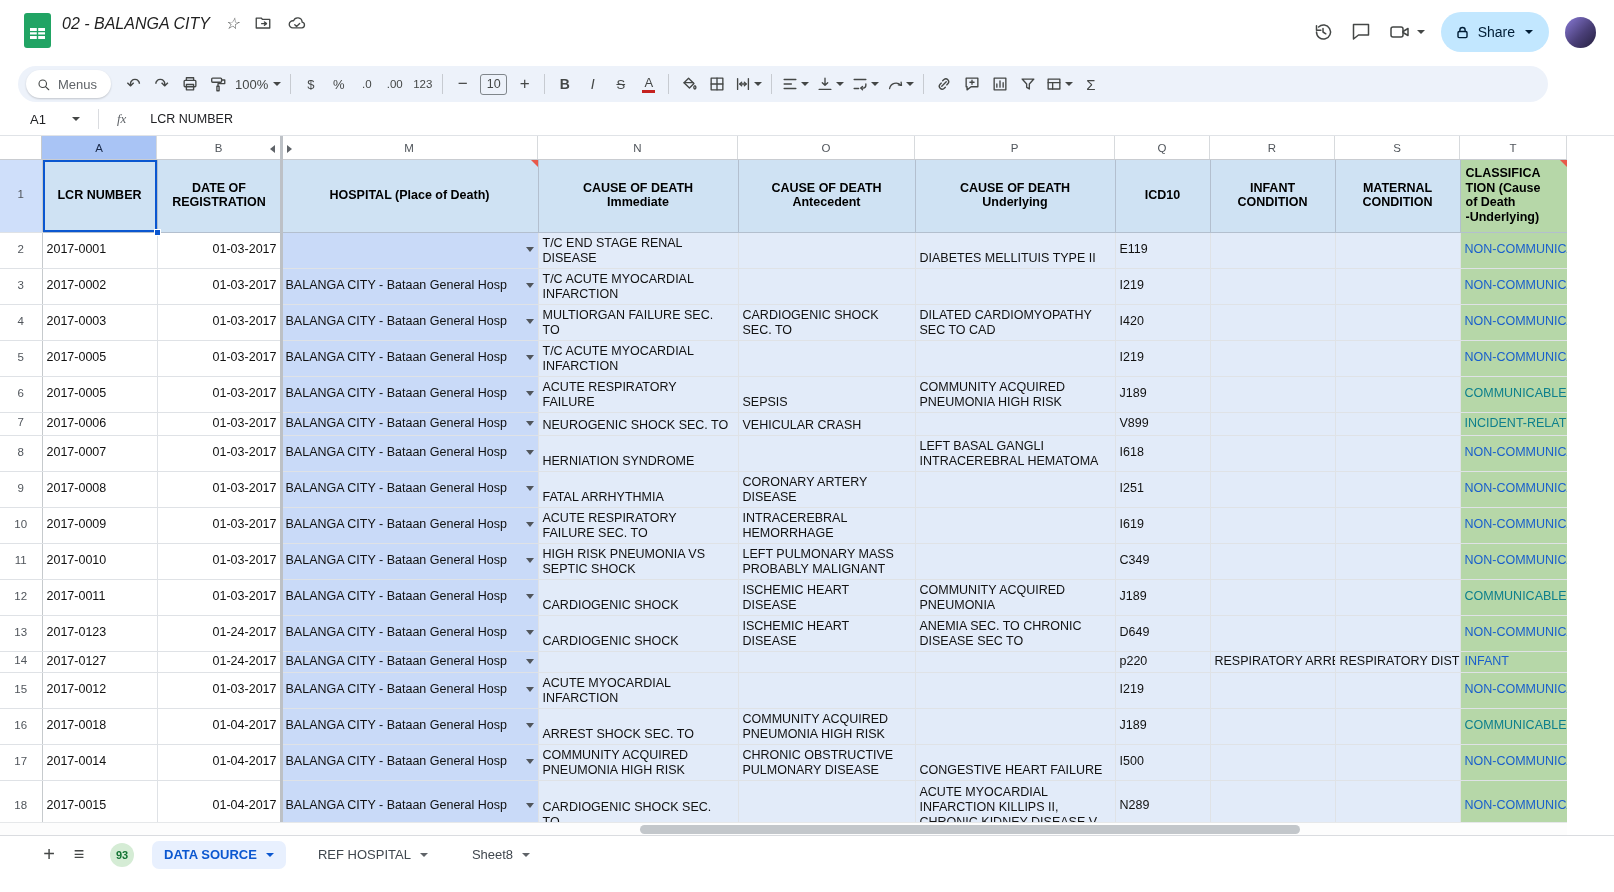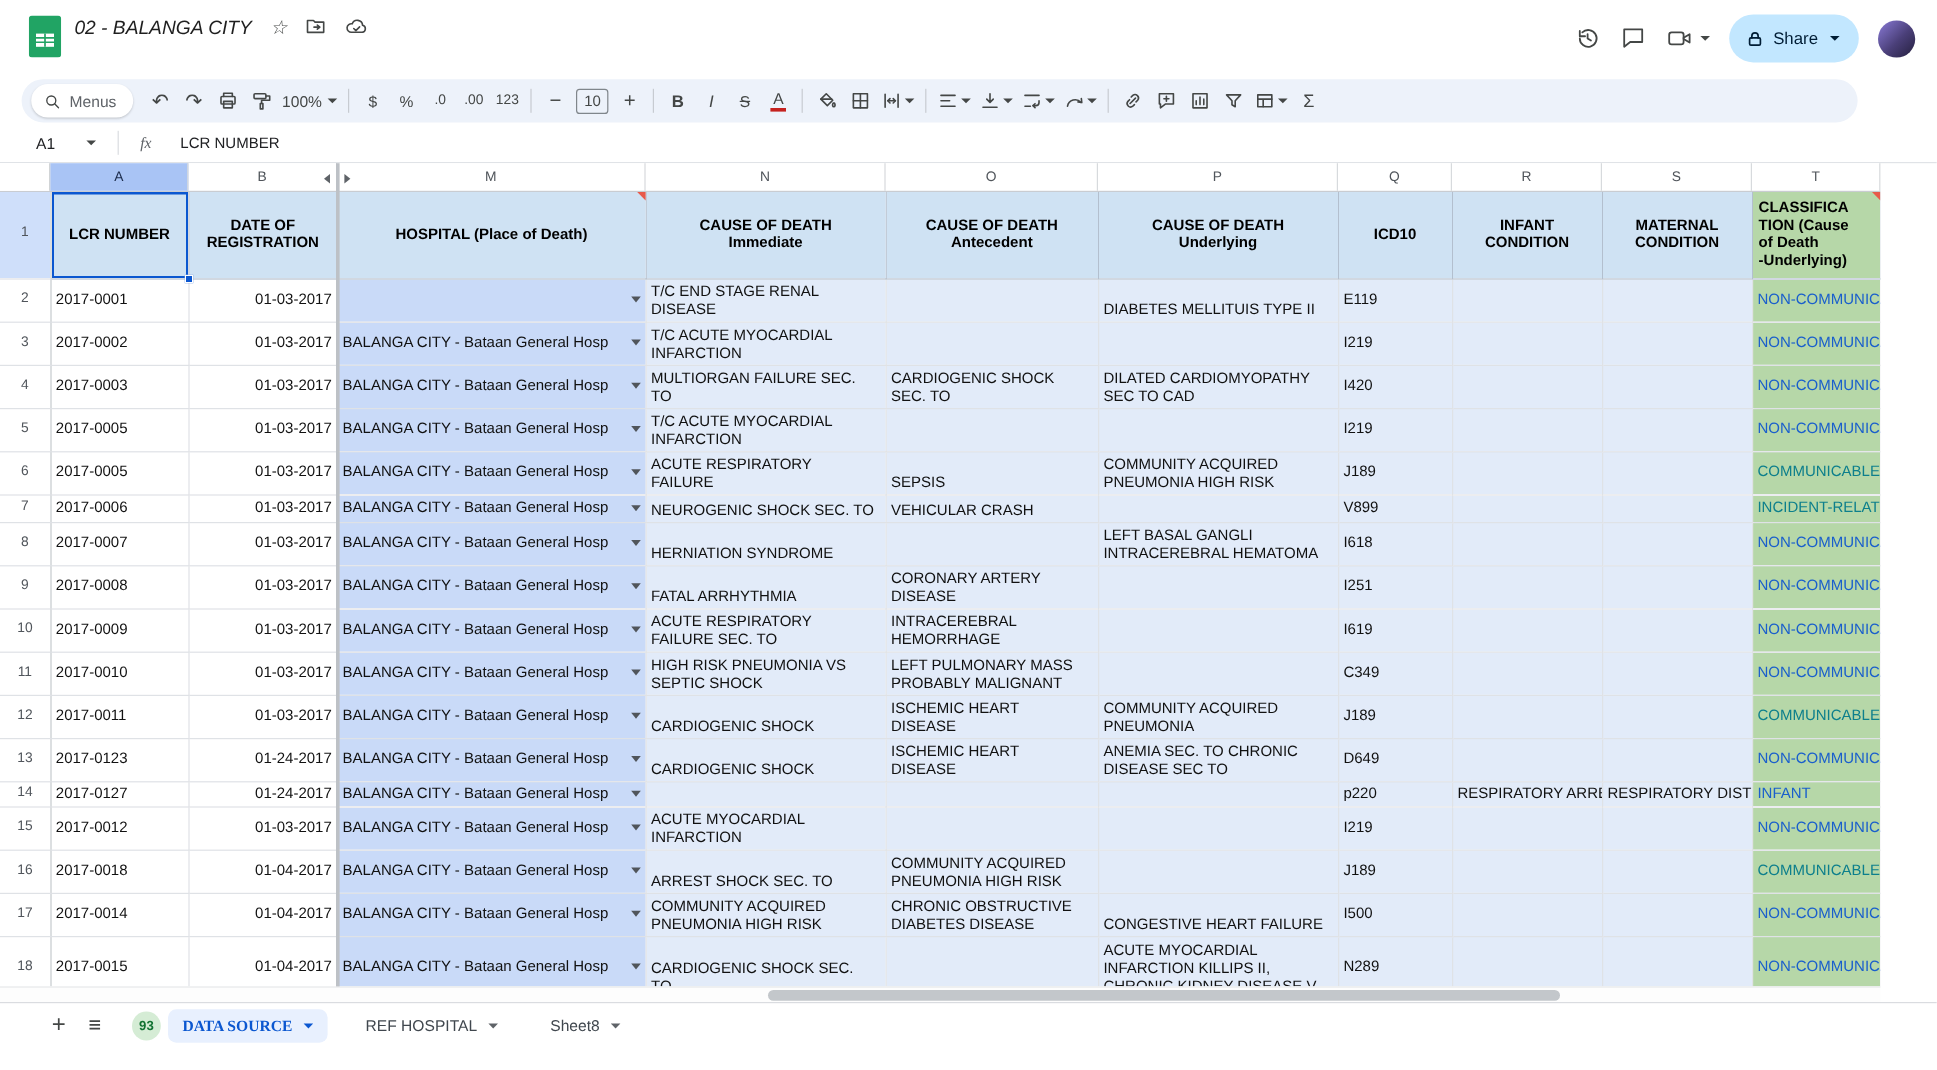--- a/index.html
+++ b/index.html
@@ -96,21 +96,21 @@
   .hthumb { position:absolute; left:640px; top:2px; width:660px; height:9px; border-radius:5px; background:#c3c7cb; }
 
   
   .tabsbar { position:absolute; top:835px; left:0; width:100%; height:38px; background:#fff;
              border-top:1px solid #dadce0; display:flex; align-items:center; padding-left:34px; }
   .tb-btn { width:30px; height:30px; display:flex; align-items:center; justify-content:center;
             font-size:20px; color:#444746; border-radius:50%; }
   .badge { margin-left:16px; width:24px; height:24px; border-radius:50%; background:#d5ecd5; color:#137333;
            font-size:11px; font-weight:bold; display:flex; align-items:center; justify-content:center; flex:none; }
   .tab { display:flex; align-items:center; gap:7px; height:28px; padding:0 12px; border-radius:7px; font-size:13px; }
-  .tab-active { margin-left:6px; background:#e8f0fe; color:#0b57d0; font-weight:bold;font-family:Liberation Serif, serif; }
+  .tab-active { margin-left:18px; background:#e8f0fe; color:#0b57d0; font-weight:bold; }
   .tab-idle { margin-left:20px; color:#40474e; }
   .tab-idle .car { color:#5f6368; }
 </style>
 </head>
 <body>
 
 <div class="appbar">
   <div class="logo">
     <svg width="27" height="35" viewBox="0 0 27 35">
       <rect width="27" height="35" rx="3" fill="#21a464"></rect>
@@ -566,21 +566,21 @@
           <td class="ct" style="color: rgb(13, 127, 140);">COMMUNICABLE</td>
         </tr>
         <tr style="height: 36px;">
           <td class="rowhdr">17</td>
           <td class="ca">2017-0014</td>
           <td class="cb">01-04-2017</td>
           <td class="cm"><div class="mwrap"><span class="mtext">BALANGA CITY - Bataan General Hosp</span><i class="ddc"></i></div></td>
           <td class="cw">COMMUNITY ACQUIRED
 PNEUMONIA HIGH RISK</td>
           <td class="cw">CHRONIC OBSTRUCTIVE
-DIABETES DISEASE</td>
+PULMONARY DISEASE</td>
           <td class="cw">CONGESTIVE HEART FAILURE</td>
           <td class="cq">I500</td>
           <td class="crs"></td>
           <td class="crs"></td>
           <td class="ct" style="color: rgb(26, 95, 204);">NON-COMMUNICABLE</td>
         </tr>
         <tr style="height: 52px;">
           <td class="rowhdr">18</td>
           <td class="ca">2017-0015</td>
           <td class="cb">01-04-2017</td>

